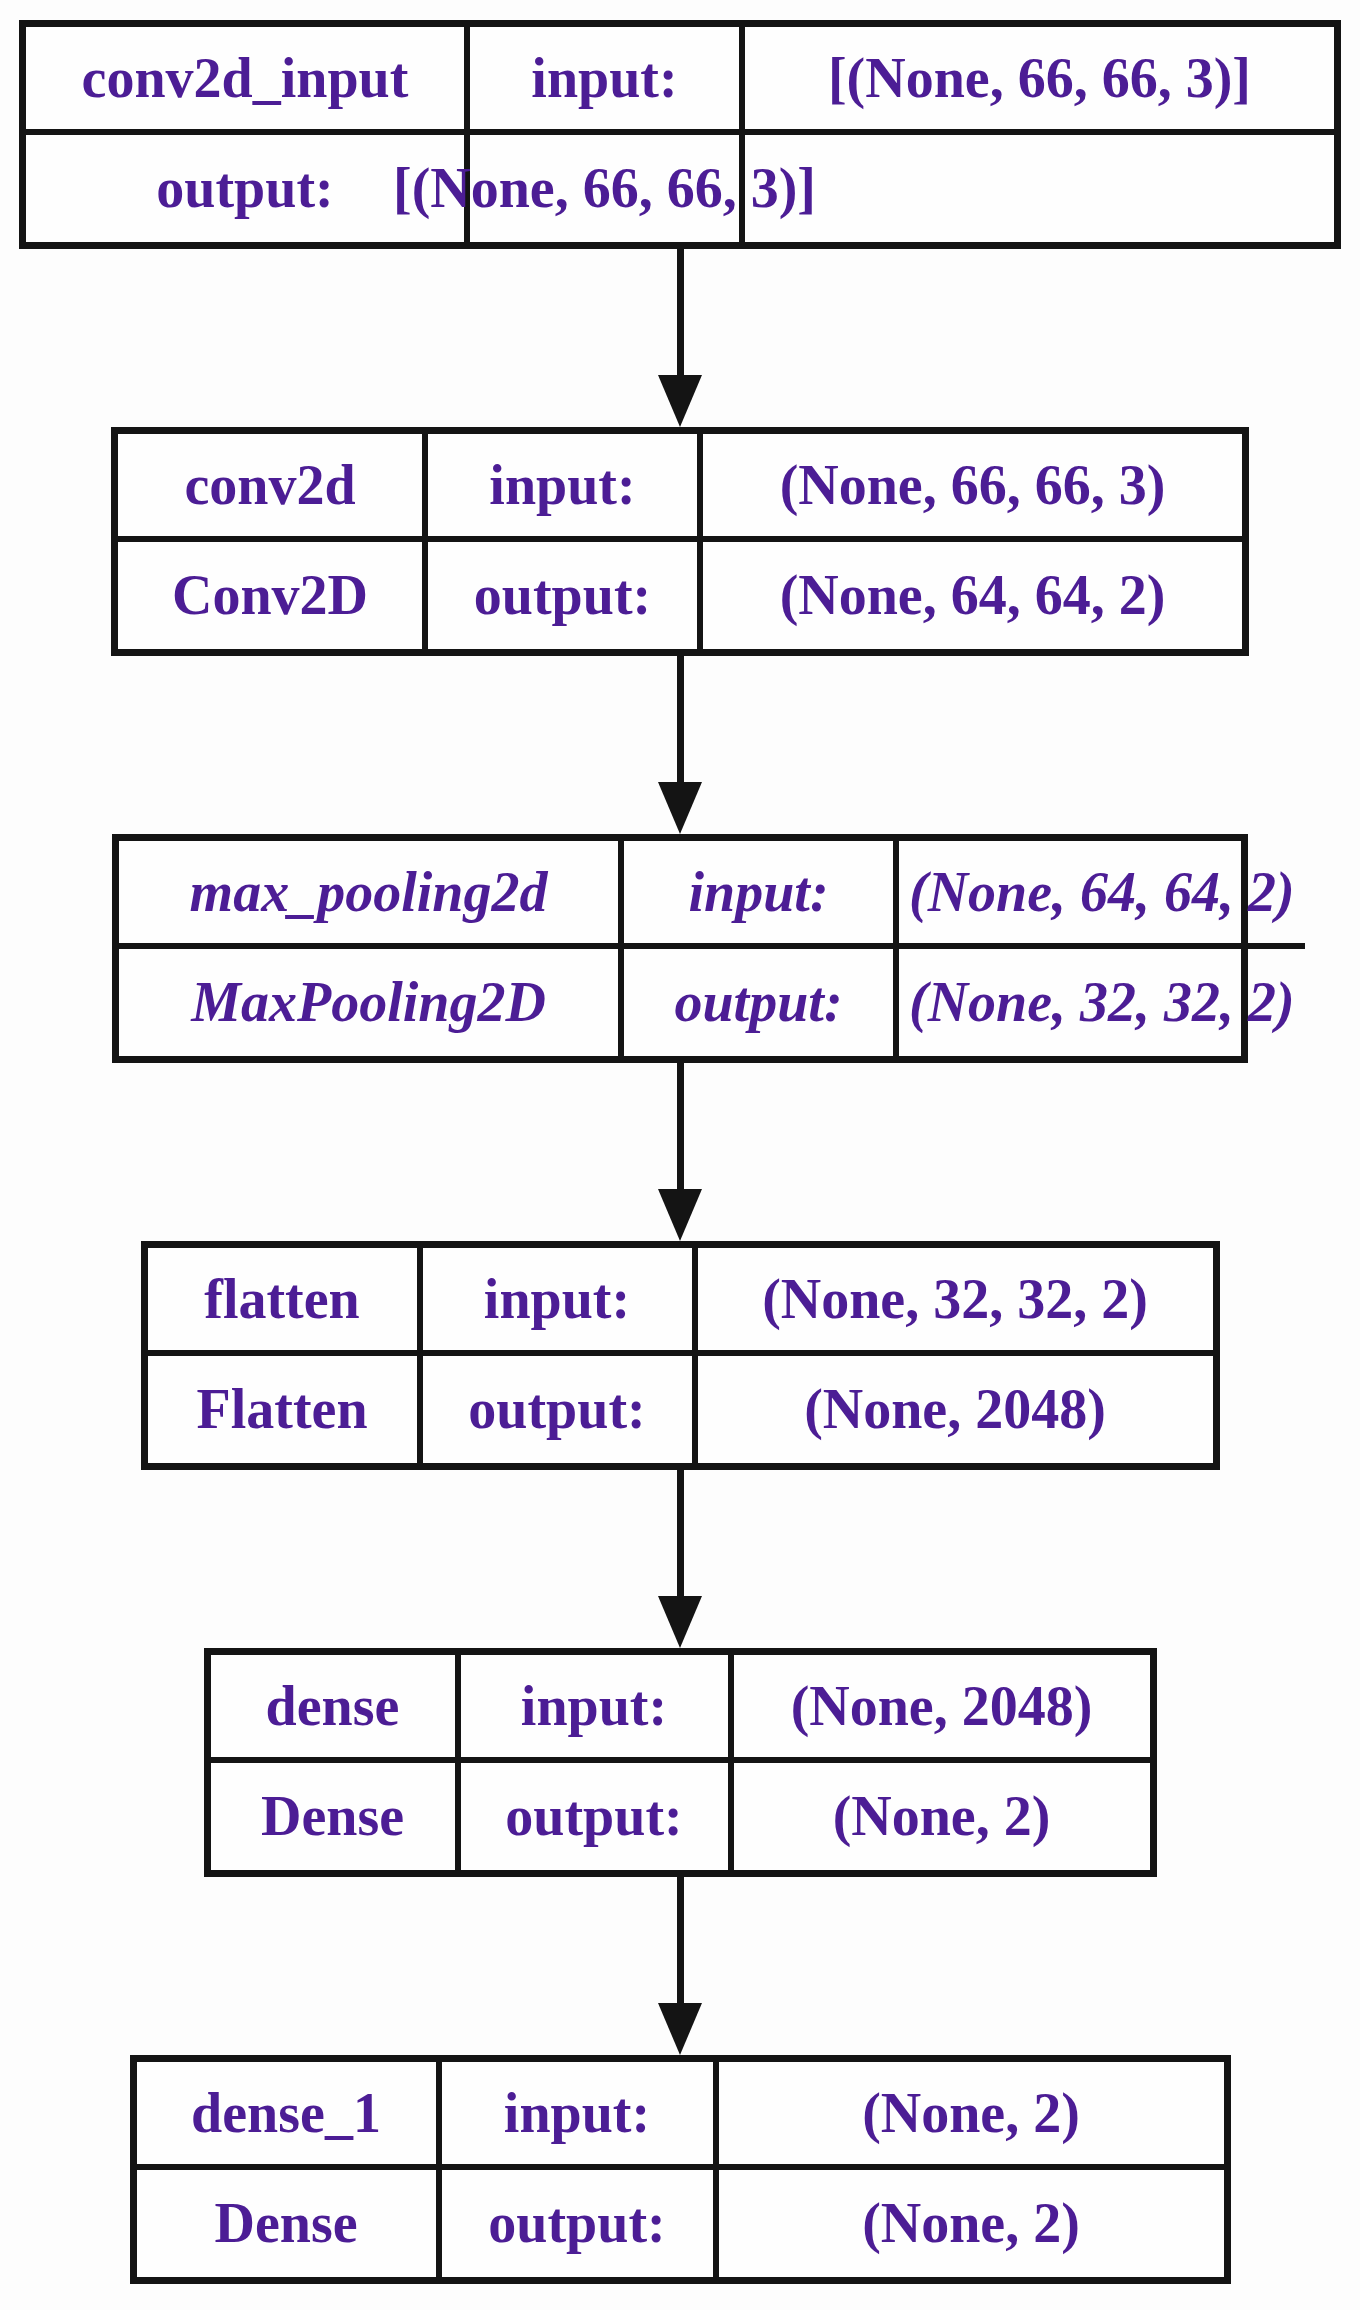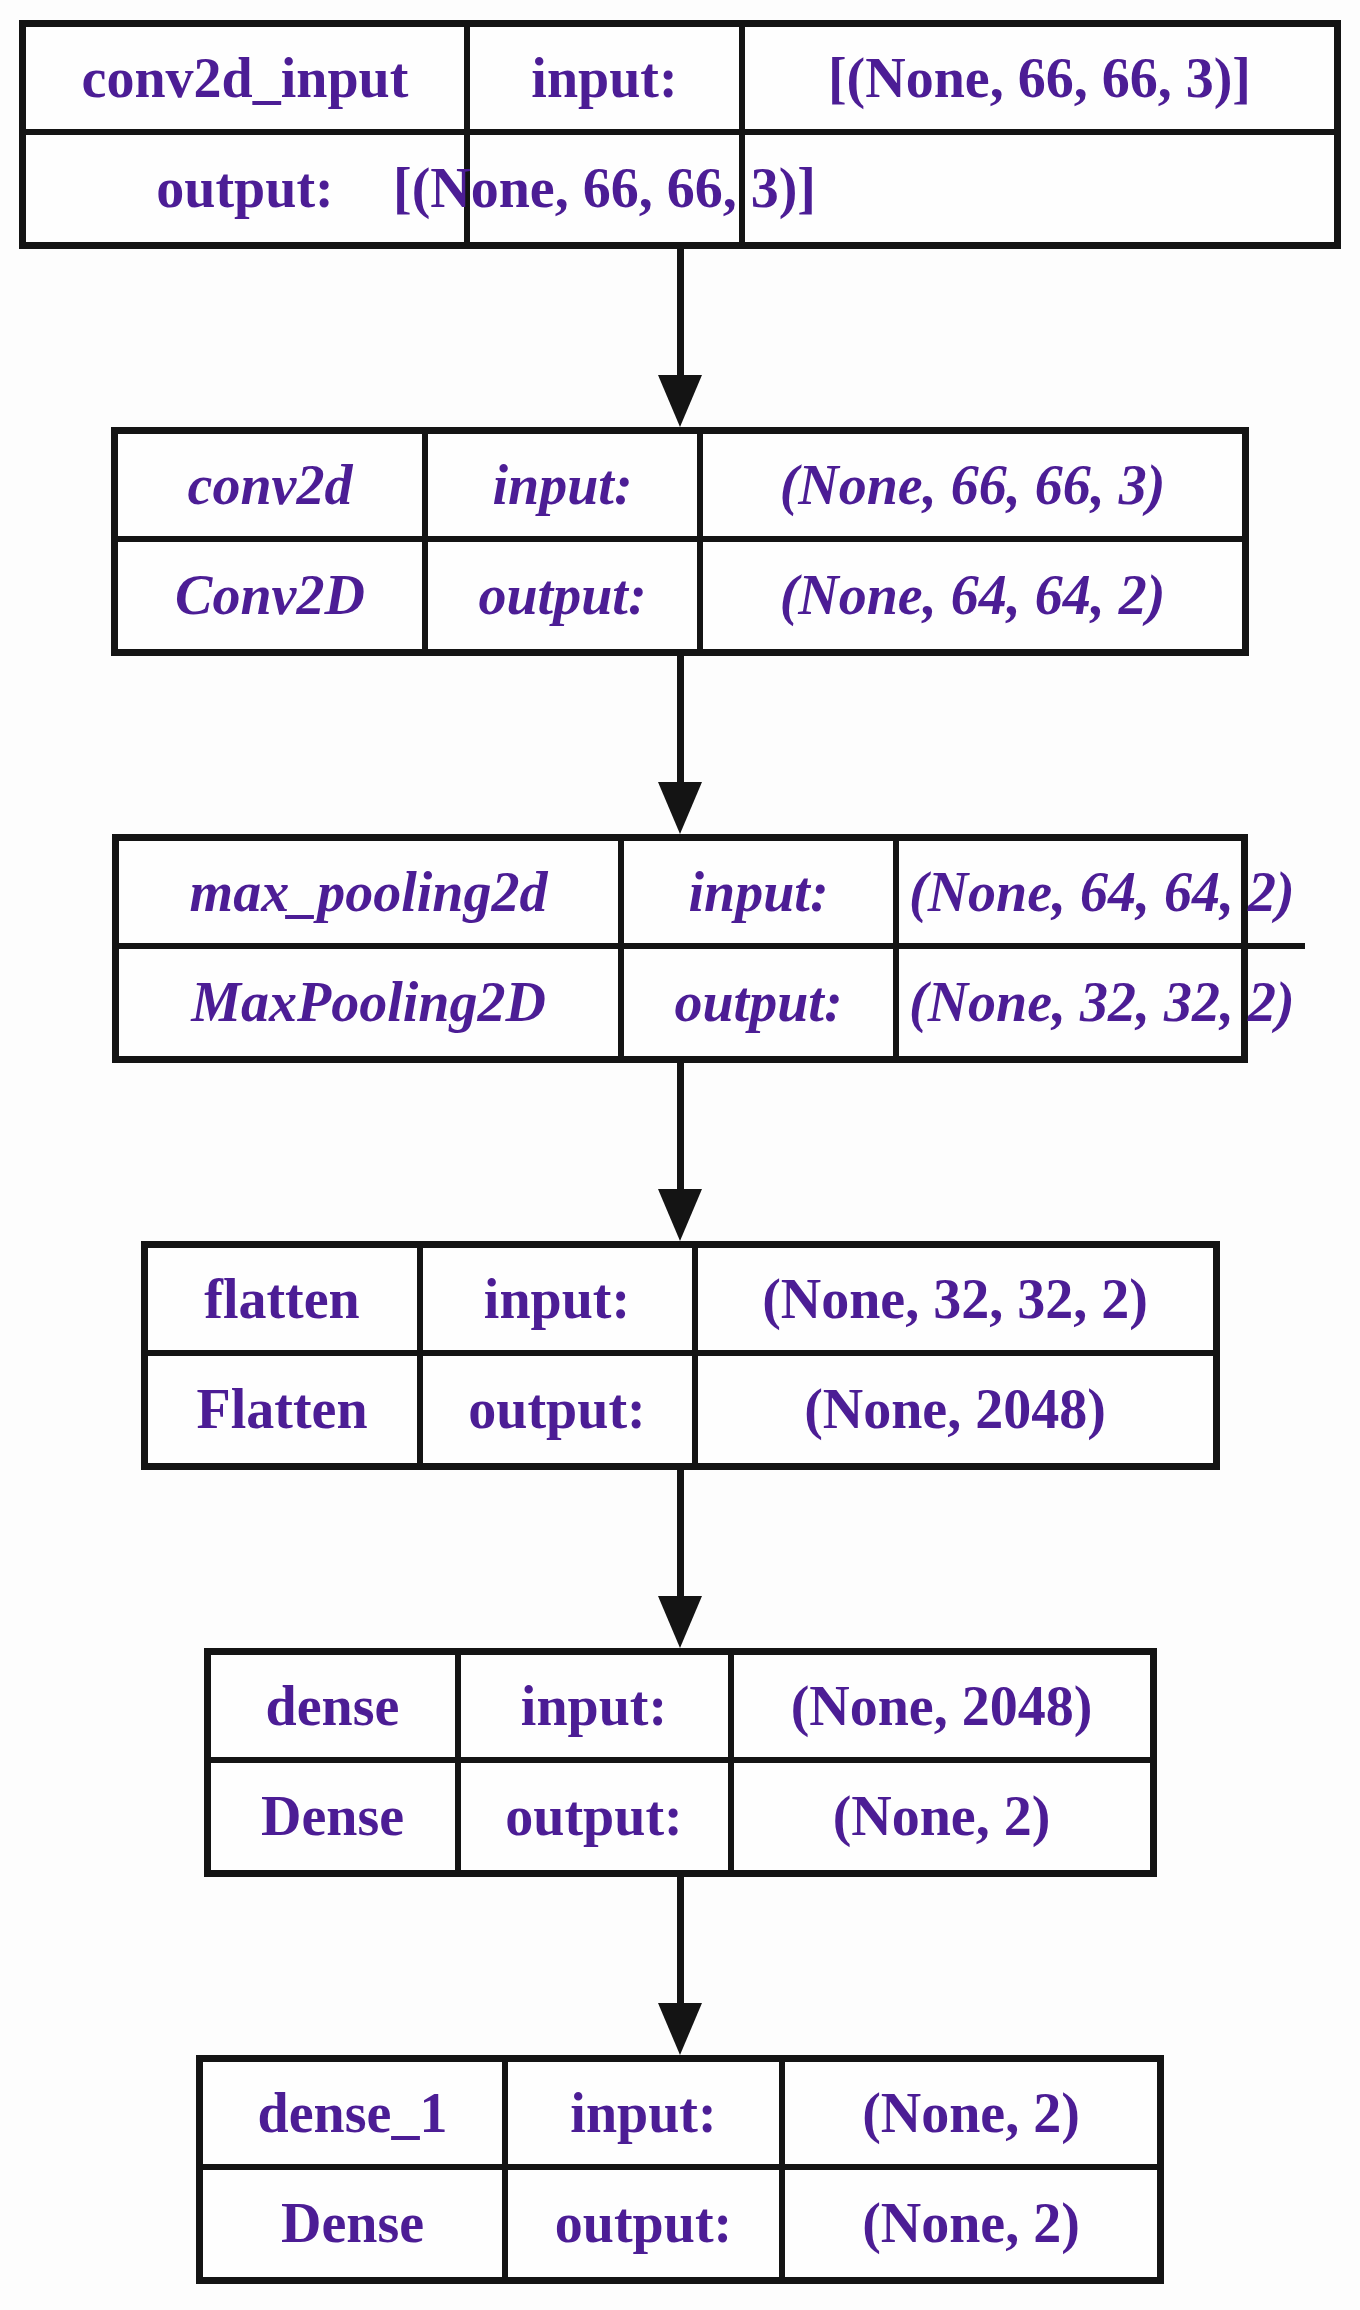--- a/index.html
+++ b/index.html
@@ -39,25 +39,25 @@
     border-bottom: 6px solid #141414;
     white-space: nowrap;
     padding: 0 10px;
     box-sizing: border-box;
   }
   .node > div:nth-child(3n) { border-right: none; }
   .node > div:nth-child(n+4) { border-bottom: none; }
 
   
   .n1 { width: 1322px; grid-template-columns: 444px 275px 1fr; }
-  .n2 { width: 1138px; grid-template-columns: 310px 275px 1fr; font-style: italic; }
+  .n2 { width: 1138px; grid-template-columns: 310px 275px 1fr; }
   .n3 { width: 1136px; grid-template-columns: 505px 275px 1fr; font-style: italic; }
   .n4 { width: 1079px; grid-template-columns: 275px 275px 1fr; }
   .n5 { width: 953px;  grid-template-columns: 250px 273px 1fr; }
-  .n6 { width: 968px;  grid-template-columns: 305px 277px 1fr; }
+  .n6 { width: 1101px;  grid-template-columns: 305px 277px 1fr; }
 
   .connector {
     height: 178px;
     display: flex;
     flex-direction: column;
     align-items: center;
   }
   .connector .line {
     width: 7px;
     flex: 1 1 auto;

